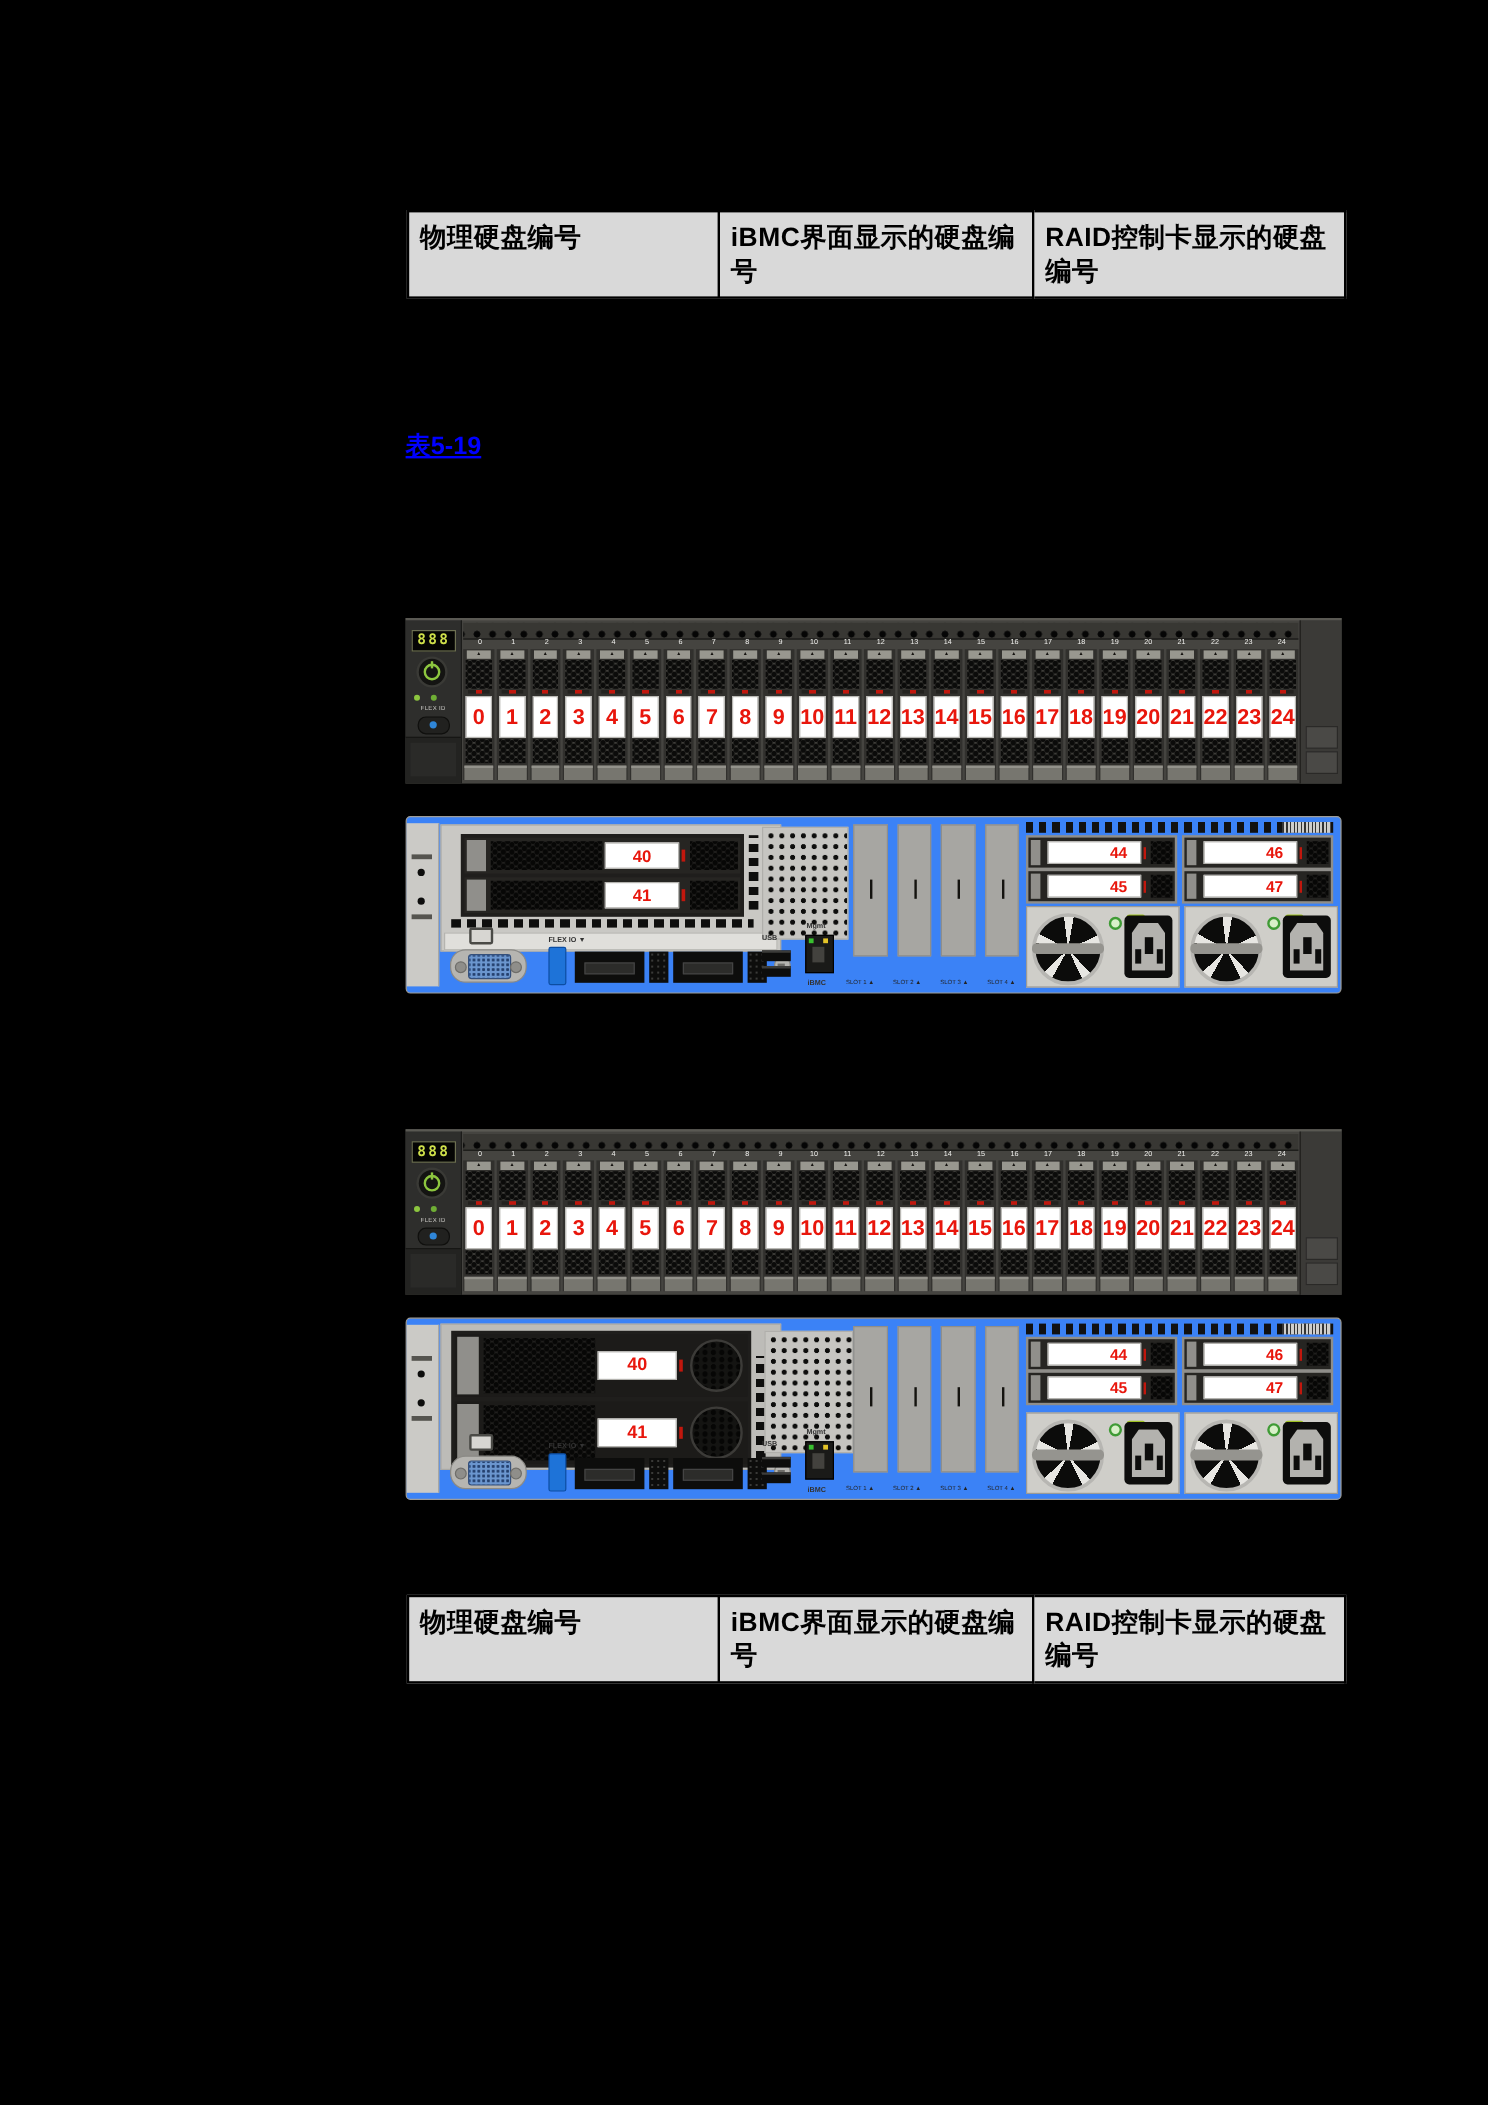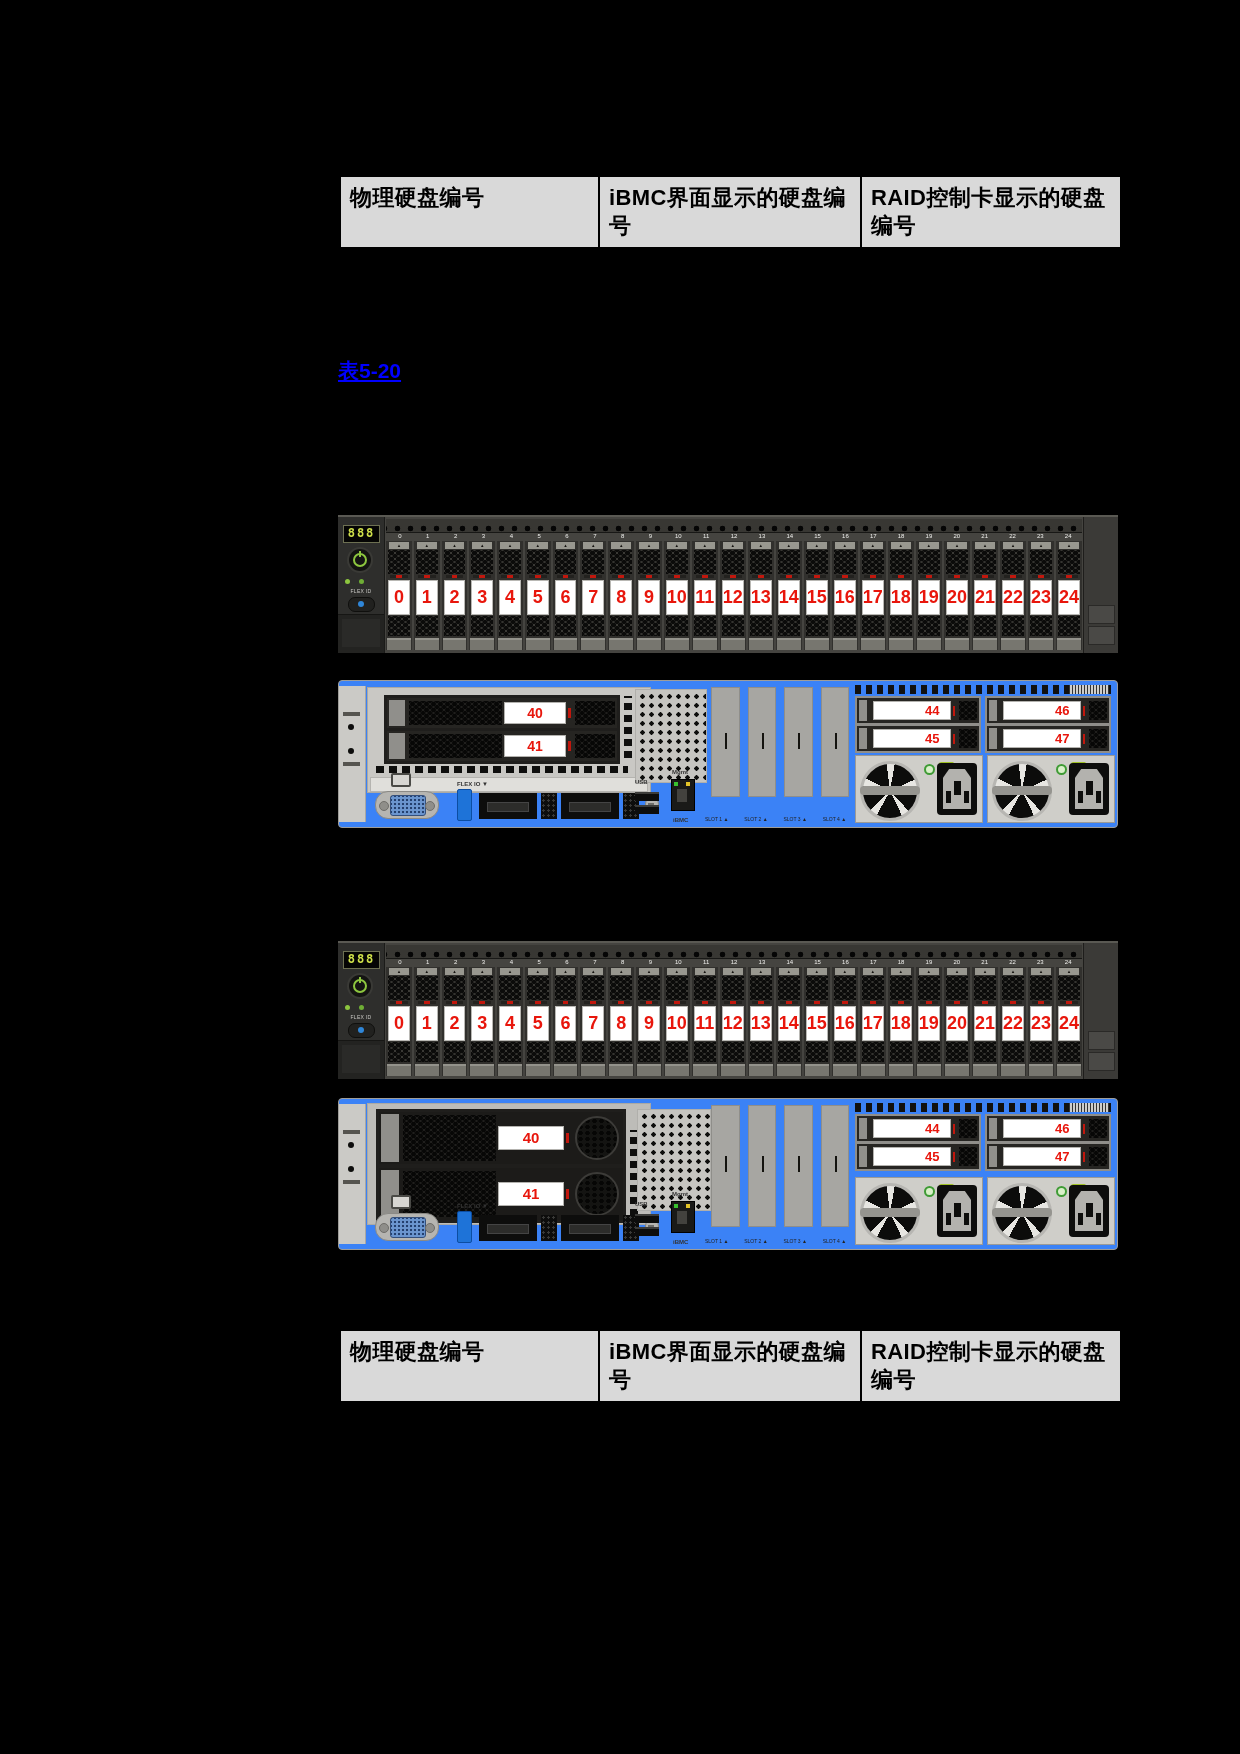--- a/index.html
+++ b/index.html
@@ -167,21 +167,21 @@
 </style>
 </head>
 <body>
 
 <div class="htable t-top">
   <div class="hcell">物理硬盘编号</div>
   <div class="hcell">iBMC界面显示的硬盘编号</div>
   <div class="hcell">RAID控制卡显示的硬盘编号</div>
 </div>
 
-<a class="figlink">表5-20</a>
+<a class="figlink">表5-19</a>
 
 <div class="front-panel f1">
   <div class="fp-ctrl">
     <div class="led">888</div>
     <div class="pwr"></div>
     <div class="inds">
         <b class="i1"></b>
         <b class="i2"></b>
       </div>
     <div class="flexid">FLEX ID</div>

